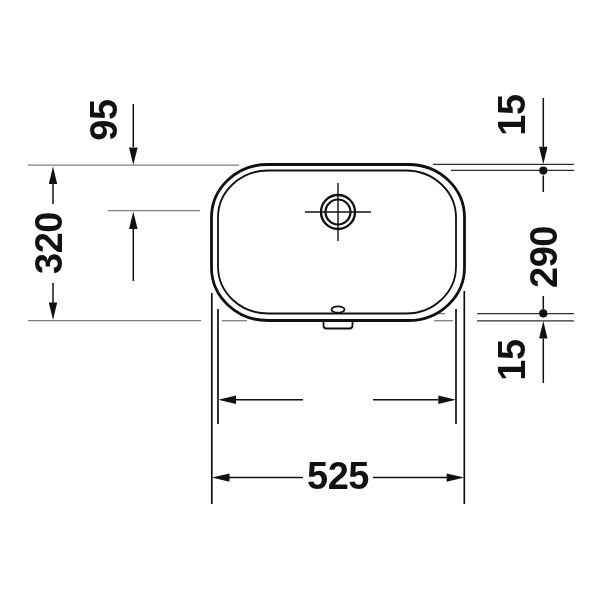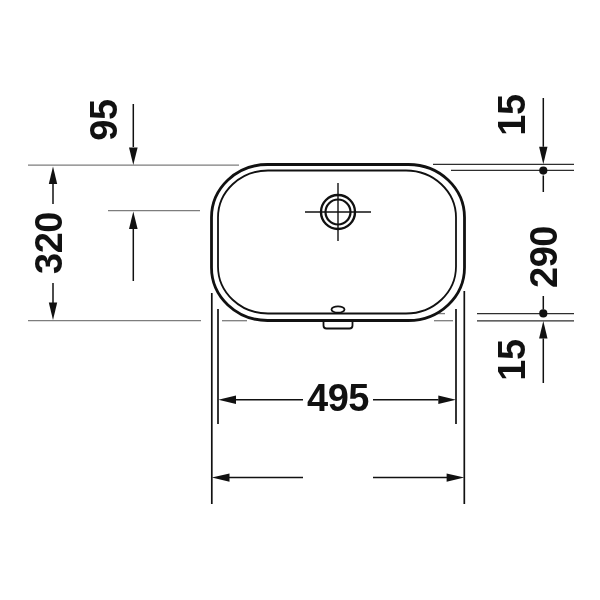--- a/index.html
+++ b/index.html
@@ -121,15 +121,15 @@
   <div class="dim-label v" style="left:104px; top:120px;">95</div>
 
   <div class="dim-label v" style="left:49px; top:243px;">320</div>
 
   <div class="dim-label v" style="left:512px; top:115px;">15</div>
 
   <div class="dim-label v" style="left:544px; top:257px;">290</div>
 
   <div class="dim-label v" style="left:512px; top:360px;">15</div>
 
-  <div class="dim-label" style="left:338px; top:398px;">495</div>
 
+  <div class="dim-label" style="left:338px; top:476px;">525</div>
 </div>
 
 </body></html>

